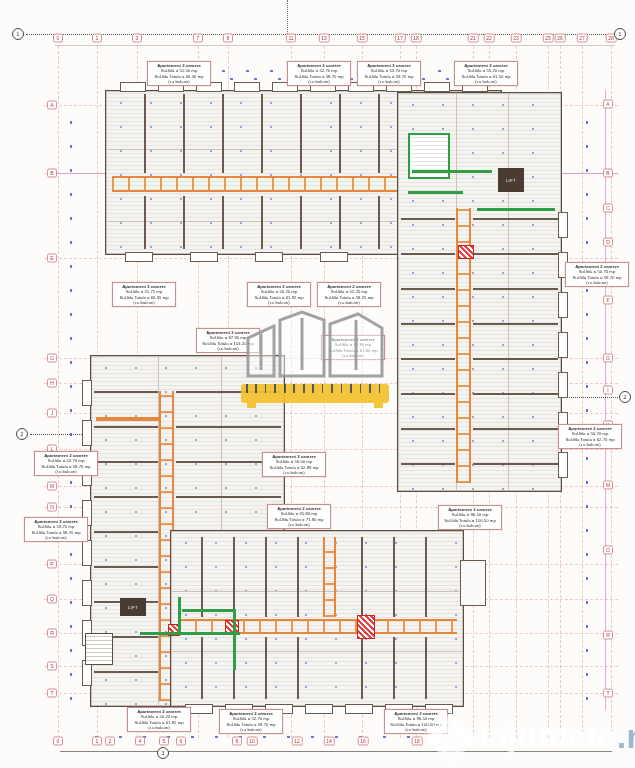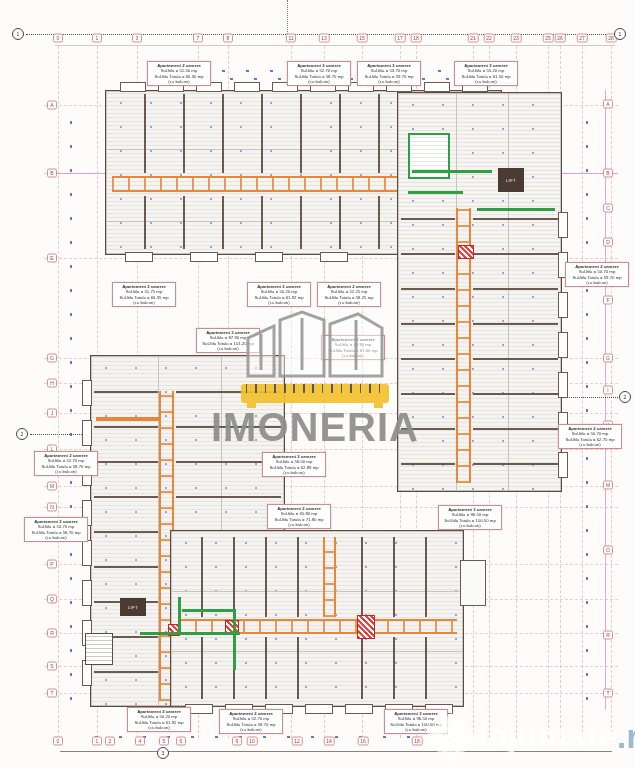--- a/index.html
+++ b/index.html
@@ -464,21 +464,20 @@
         <line x1="21" y1="24" x2="21" y2="60"></line>
         <line x1="62" y1="8" x2="62" y2="60"></line>
         <line x1="116" y1="10" x2="116" y2="60"></line>
       </g>
     </svg>
     <div id="ruler">
       <div class="ticks"></div>
       <div class="foot" style="left:6px;"></div>
       <div class="foot" style="right:6px;"></div>
     </div>
-    <div id="brand-title">IMONERIA</div>
   </div>
 
   <div id="credit">
     <svg width="56" height="58" viewBox="0 0 68 62">
       <path fill="rgba(255,255,255,0.6)" fill-rule="evenodd" stroke="rgba(255,255,255,0.6)" stroke-width="8" stroke-linejoin="round" d="M34 4 L62 30 L34 56 L6 30 Z
                M20 28 L34 42 L48 28 L40 20 L34 27 L28 20 Z"></path>
     </svg>
     <div class="site-text">
       <span>lajumate</span><span class="tld">.ro</span>
     </div>

